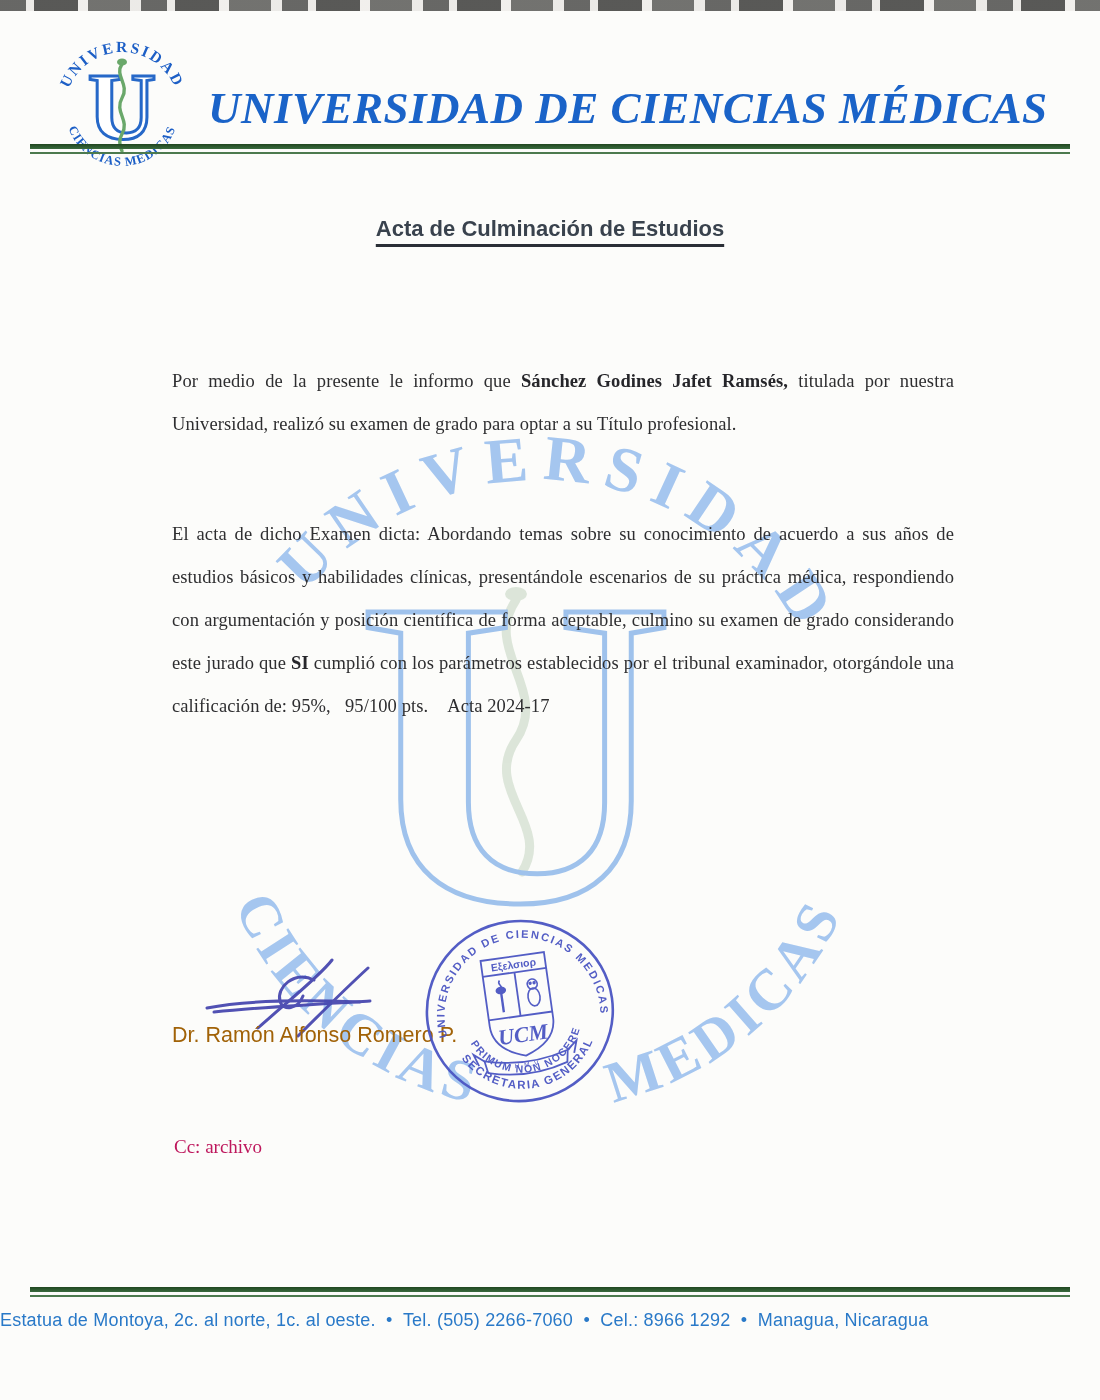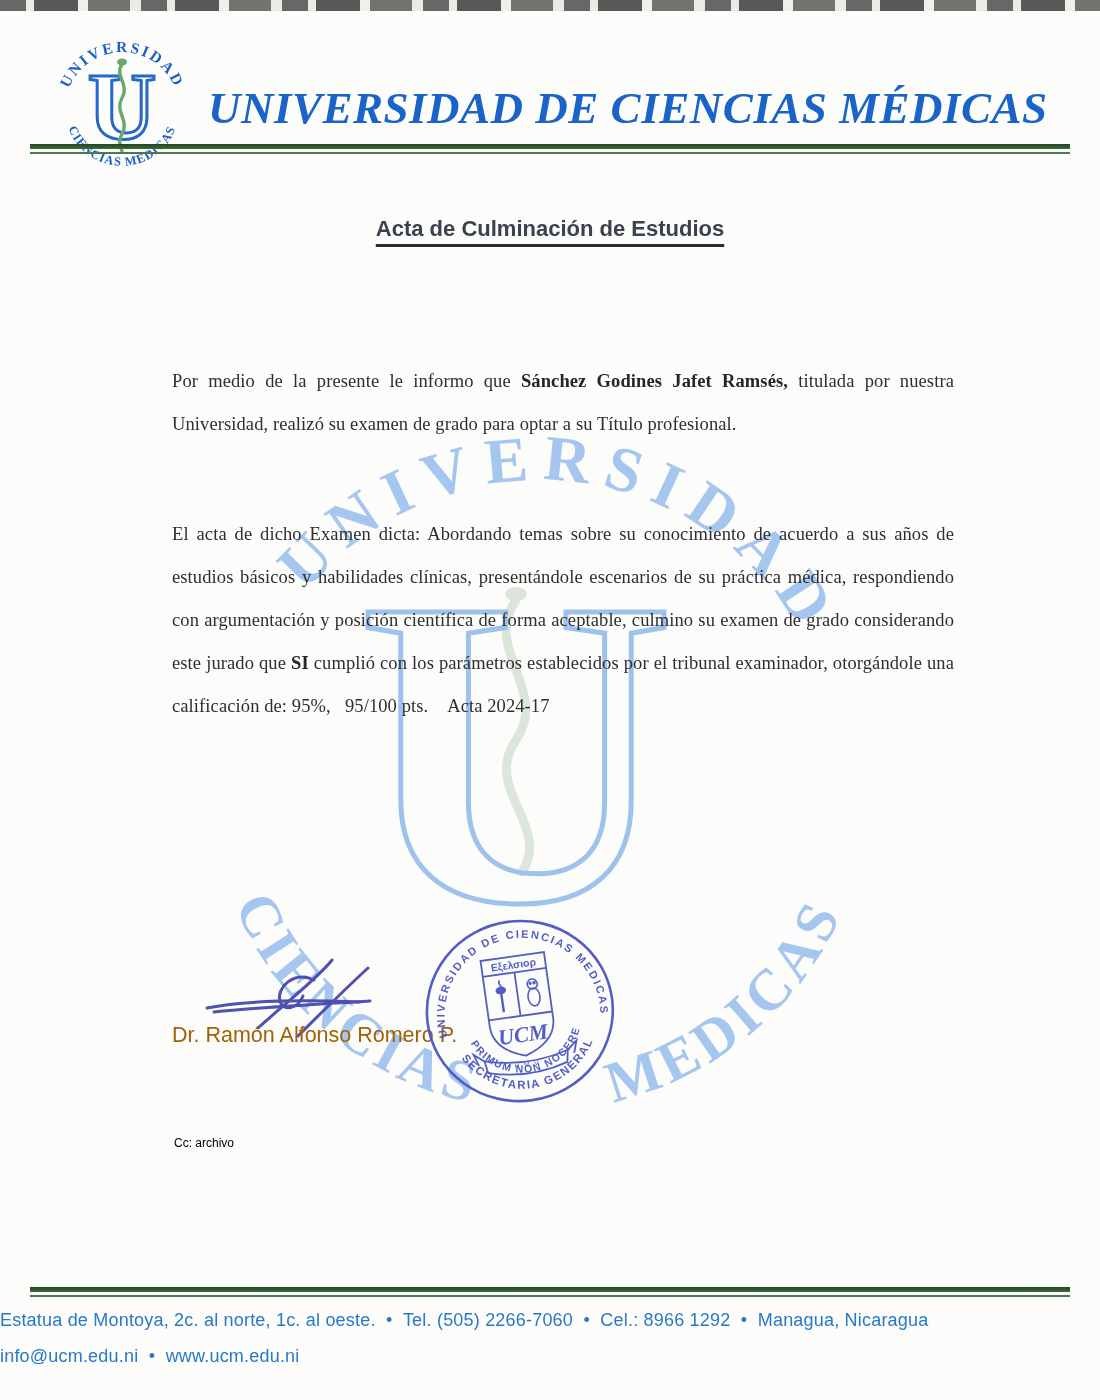--- a/index.html
+++ b/index.html
@@ -48,21 +48,21 @@
   .p2{top:497px;}
   .p3{top:720px;}
   .p4{top:815px;}
   .body-text b{font-weight:bold;color:#26262a;}
   .signature-svg{position:absolute;left:192px;top:938px;z-index:3;}
   .signer{
     position:absolute;left:172px;top:1021px;z-index:3;
     font-size:21.5px;line-height:29px;color:#a16207;
   }
   .seal{position:absolute;left:418px;top:912px;z-index:3;transform:rotate(-8deg);}
-  .cc{position:absolute;left:174px;top:1136px;font-size:12px;color:#000000;z-index:2;}
+  .cc{position:absolute;left:174px;top:1136px;font-size:19px;color:#be185d;z-index:2;font-family:Liberation Serif, serif;}
   .footer-line{
     position:absolute;left:0;width:1100px;text-align:left;
     color:#2979c8;font-size:18px;letter-spacing:.2px;z-index:2;
   }
   .footer-1{top:1310px;}
   .footer-2{top:1346px;}
 </style>
 </head>
 <body>
 
@@ -187,15 +187,14 @@
   </svg>
 
   <div class="cc">Cc: archivo</div>
 
   <div class="rule rule-bottom">
       <div class="thick"></div>
       <div class="thin"></div>
     </div>
 
   <div class="footer-line footer-1">Estatua de Montoya, 2c. al norte, 1c. al oeste.&nbsp;&nbsp;•&nbsp;&nbsp;Tel. (505) 2266-7060&nbsp;&nbsp;•&nbsp;&nbsp;Cel.: 8966 1292&nbsp;&nbsp;•&nbsp;&nbsp;Managua, Nicaragua</div>
-  <div class="footer-line footer-2">info@ucm.edu.ni&nbsp;&nbsp;•&nbsp;&nbsp;www.ucm.edu.ni</div>
 
 </div>
 
 </body></html>

